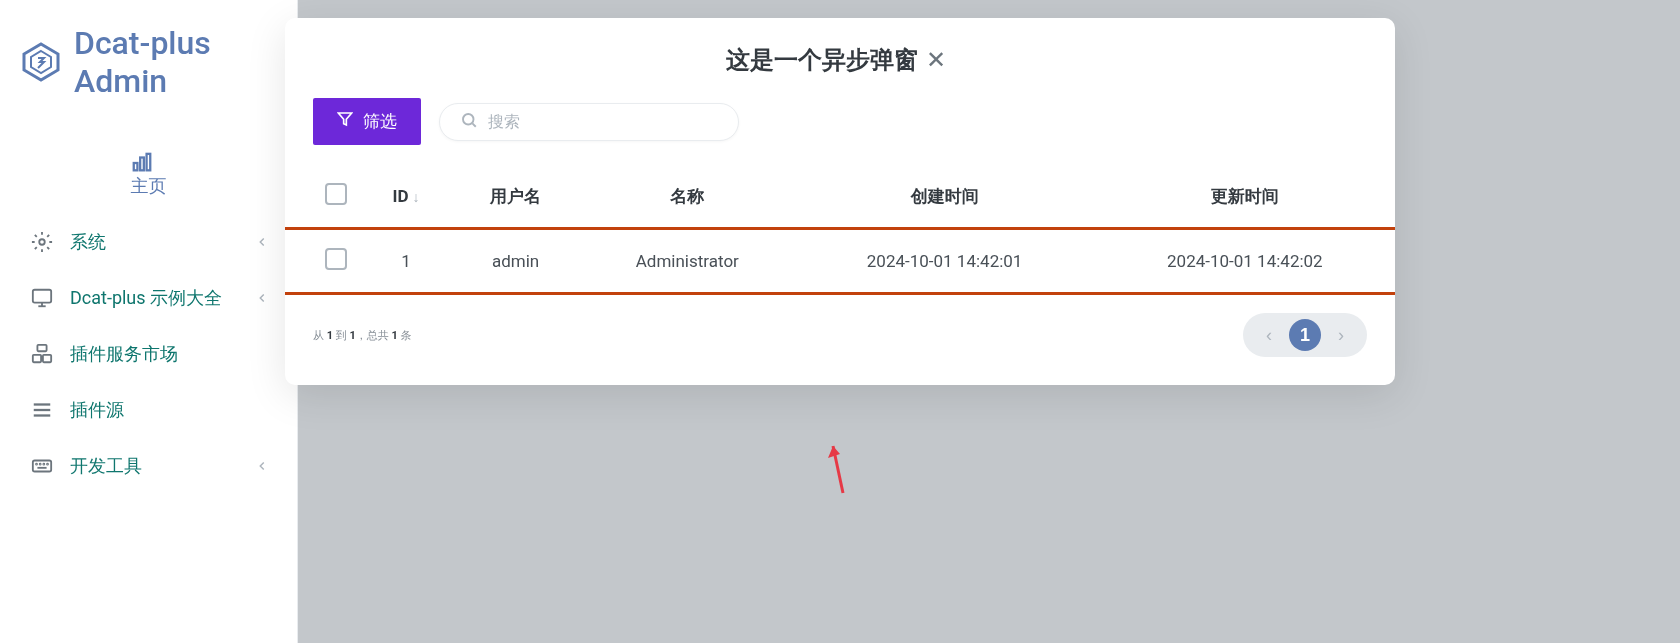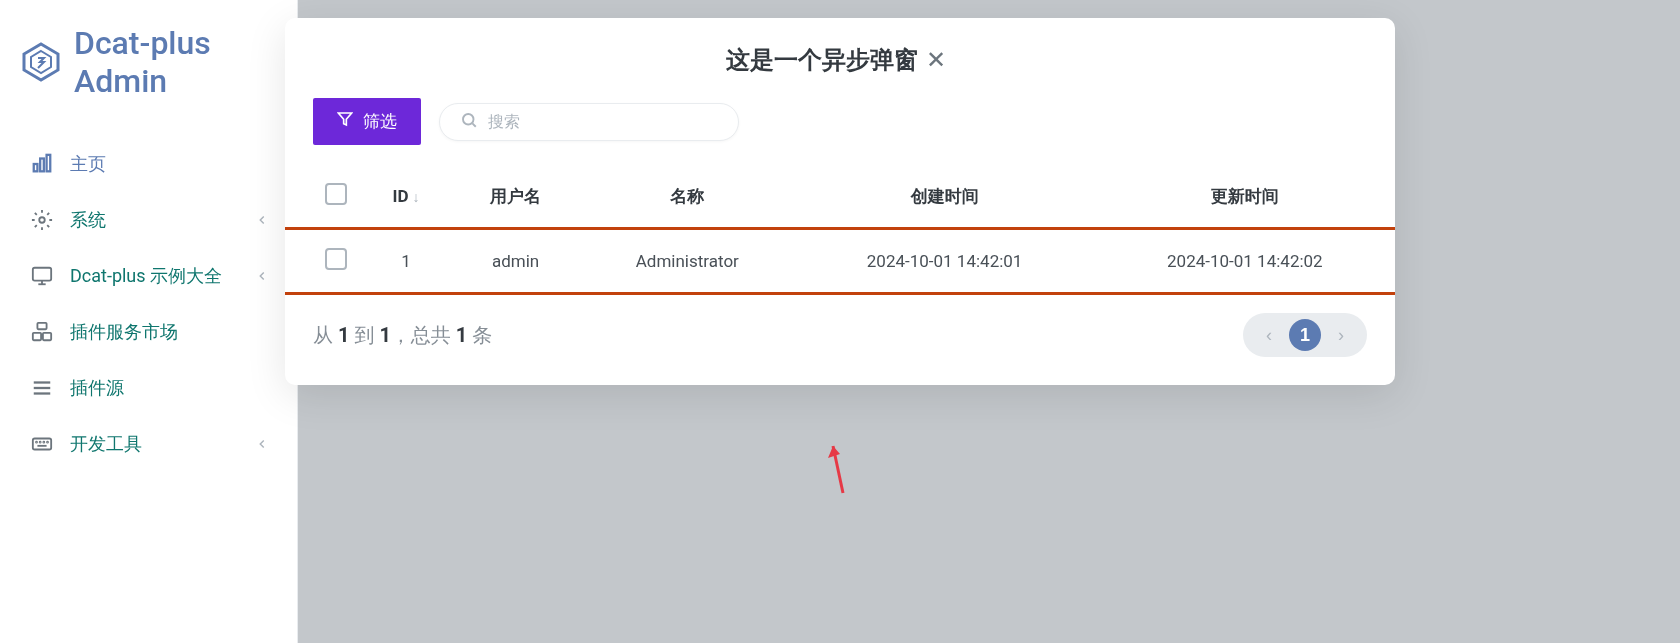--- a/index.html
+++ b/index.html
@@ -6,21 +6,21 @@
     body { font-family: -apple-system, BlinkMacSystemFont, "Segoe UI", Roboto, sans-serif; background: #f1f3f5; color: #495057; overflow: hidden; }
     .app { display: flex; height: 100vh; }
     
     
     .sidebar { width: 298px; background: #fff; border-right: 1px solid #e9ecef; flex-shrink: 0; }
     .brand { display: flex; align-items: center; gap: 12px; padding: 24px 20px 28px; }
     .brand-logo { width: 42px; height: 42px; display: flex; align-items: center; justify-content: center; }
     .brand-text { font-size: 32px; font-weight: 500; color: #5c7bb2; }
     .nav { padding: 8px 0; }
     .nav-item { display: flex; align-items: center; padding: 16px 28px; cursor: pointer; color: #0f766e; font-size: 18px; position: relative; }
-    .nav-item.active { color: #5c7bb2; }
+    .nav-item.active { color: #5c7bb2; flex-direction: column; }
     .nav-item.active .nav-icon { color: #5c7bb2; }
     .nav-icon { width: 28px; display: flex; align-items: center; justify-content: center; margin-right: 14px; color: #6c757d; }
     .nav-label { flex: 1; }
     .nav-chevron { color: #adb5bd; }
     
     
     .main { flex: 1; display: flex; flex-direction: column; position: relative; }
     .topbar { height: 60px; display: flex; align-items: center; padding: 0 20px; }
     .menu-btn { background: none; border: none; cursor: pointer; color: #6c757d; padding: 8px; }
     .content { flex: 1; padding: 0 20px 20px; position: relative; }
@@ -41,21 +41,21 @@
     .search-input::placeholder { color: #adb5bd; }
     
     .table { width: 100%; border-collapse: collapse; }
     .table th, .table td { text-align: center; padding: 18px 14px; border-bottom: 3px solid #c2410c; font-size: 17px; }
     .table th { font-weight: 700; color: #343a40; }
     .table th:first-child, .table td:first-child { padding-left: 40px; width: 70px; }
     .sort-arrow { color: #adb5bd; font-size: 14px; margin-left: 4px; }
     .checkbox { width: 22px; height: 22px; border: 2px solid #adb5bd; border-radius: 4px; display: inline-block; cursor: pointer; }
     
     .modal-footer { display: flex; align-items: center; justify-content: space-between; padding: 18px 28px 28px; }
-    .pagination-info { color: #868e96; font-size: 20px; }
+    .pagination-info { color: #868e96; font-size: 11px; }
     .pagination-info b { color: #343a40; font-weight: 700; }
     .pagination { display: flex; align-items: center; gap: 4px; background: #e9ecef; border-radius: 999px; padding: 6px 10px; }
     .page-btn { width: 32px; height: 32px; display: flex; align-items: center; justify-content: center; border: none; background: transparent; border-radius: 50%; cursor: pointer; color: #adb5bd; font-size: 18px; }
     .page-btn.active { background: #5c7bb2; color: #fff; font-weight: 700; }
     
     
     .arrow-annotation { position: absolute; top: 438px; left: 50%; transform: translateX(-50%); z-index: 5; pointer-events: none; }
   </style>
 </head>
 <body>

